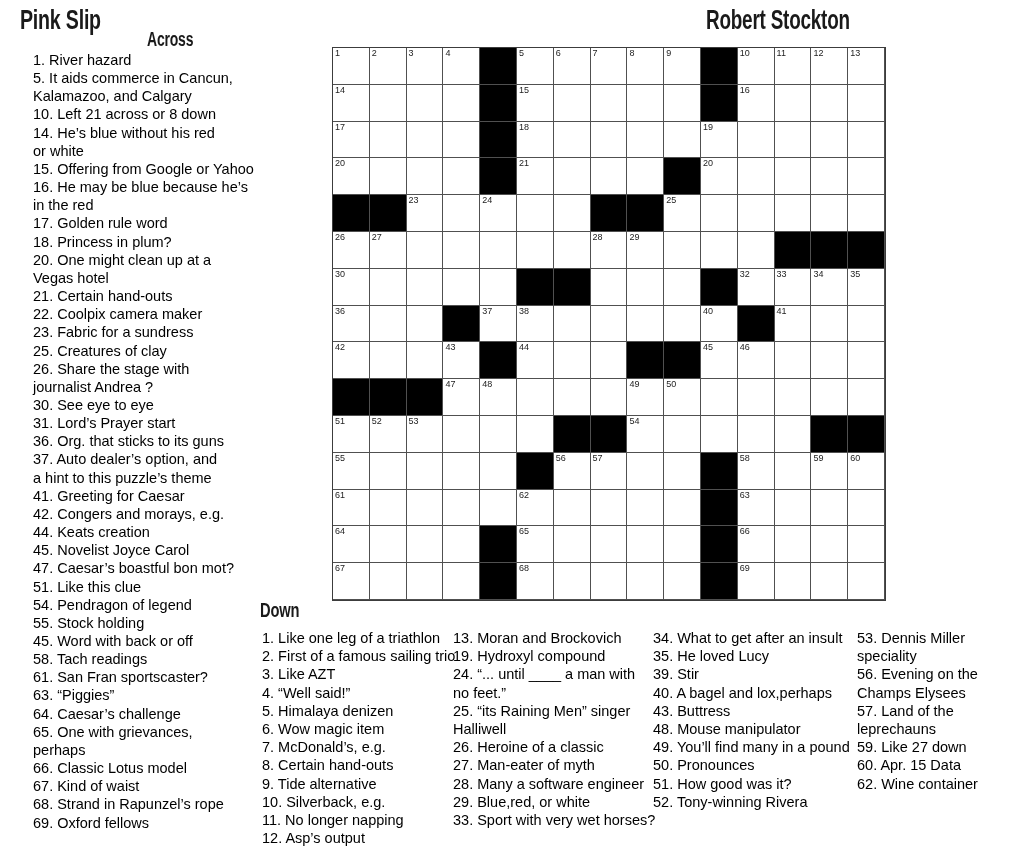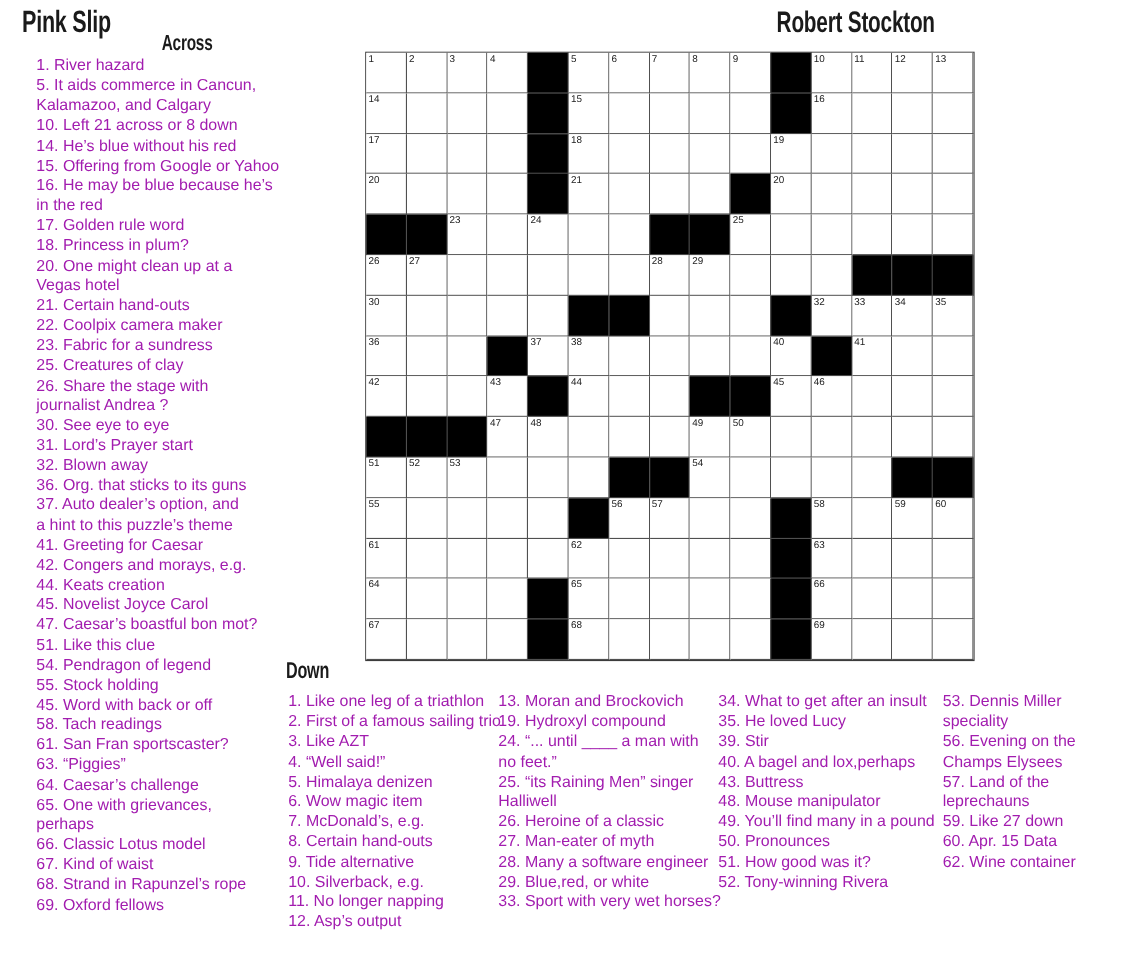--- a/index.html
+++ b/index.html
@@ -10,21 +10,21 @@
     color:#1a1a1a;
     position:relative;
     overflow:hidden;
   }
   .cond { font-weight:bold; transform:scaleX(0.70); transform-origin:0 0; white-space:nowrap; letter-spacing:-0.3px; }
   .page-title   { position:absolute; left:20px;  top:4px;  font-size:28px; }
   .page-author  { position:absolute; left:706px; top:5px;  font-size:27px; }
   .across-head  { position:absolute; left:147px; top:28px; font-size:20px; }
   .down-head    { position:absolute; left:260px; top:598px; font-size:21px; }
 
-  .clue-block { position:absolute; font-size:14.5px; color:#a21caf; }
+  .clue-block { position:absolute; font-size:14.5px; color:#000000; }
   .clue-block div { white-space:nowrap; }
   #across-clues { left:33px; top:51px; line-height:18.15px; }
   .down-col { top:629px; line-height:18.2px; }
   #down-col-1 { left:262px; }
   #down-col-2 { left:453px; }
   #down-col-3 { left:653px; }
   #down-col-4 { left:857px; }
 
   #grid {
     position:absolute; left:332px; top:47px;
@@ -55,36 +55,36 @@
 <div class="page-title cond">Pink Slip</div>
 <div class="page-author cond">Robert Stockton</div>
 
 <div class="across-head cond">Across</div>
 <div id="across-clues" class="clue-block">
     <div>1. River hazard</div>
     <div>5. It aids commerce in Cancun,</div>
     <div>Kalamazoo, and Calgary</div>
     <div>10. Left 21 across or 8 down</div>
     <div>14. He’s blue without his red</div>
+    <div>or white</div>
     <div>15. Offering from Google or Yahoo</div>
     <div>16. He may be blue because he’s</div>
     <div>in the red</div>
     <div>17. Golden rule word</div>
     <div>18. Princess in plum?</div>
     <div>20. One might clean up at a</div>
     <div>Vegas hotel</div>
     <div>21. Certain hand-outs</div>
     <div>22. Coolpix camera maker</div>
     <div>23. Fabric for a sundress</div>
     <div>25. Creatures of clay</div>
     <div>26. Share the stage with</div>
     <div>journalist Andrea ?</div>
     <div>30. See eye to eye</div>
     <div>31. Lord’s Prayer start</div>
-    <div>32. Blown away</div>
     <div>36. Org. that sticks to its guns</div>
     <div>37. Auto dealer’s option, and</div>
     <div>a hint to this puzzle’s theme</div>
     <div>41. Greeting for Caesar</div>
     <div>42. Congers and morays, e.g.</div>
     <div>44. Keats creation</div>
     <div>45. Novelist Joyce Carol</div>
     <div>47. Caesar’s boastful bon mot?</div>
     <div>51. Like this clue</div>
     <div>54. Pendragon of legend</div>

